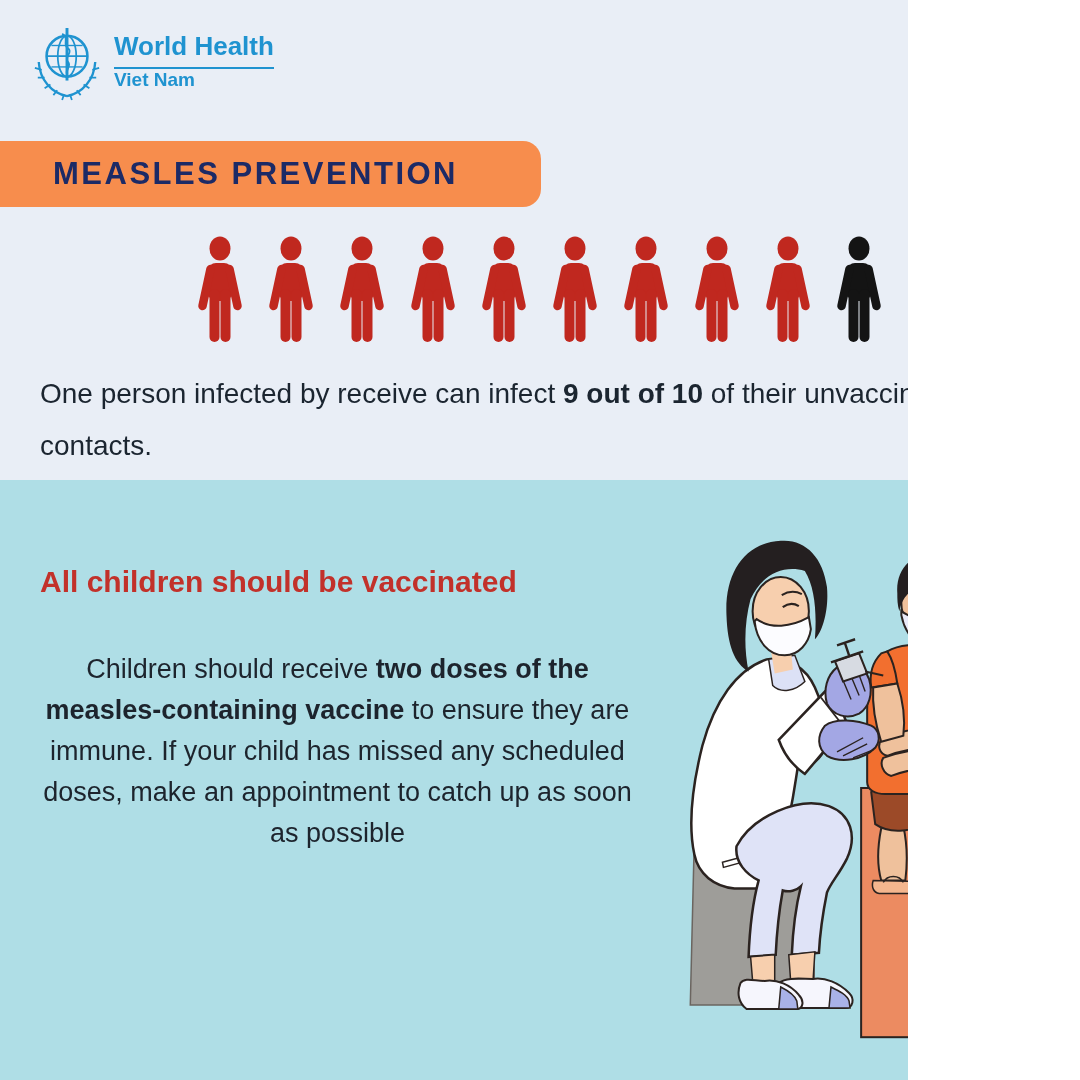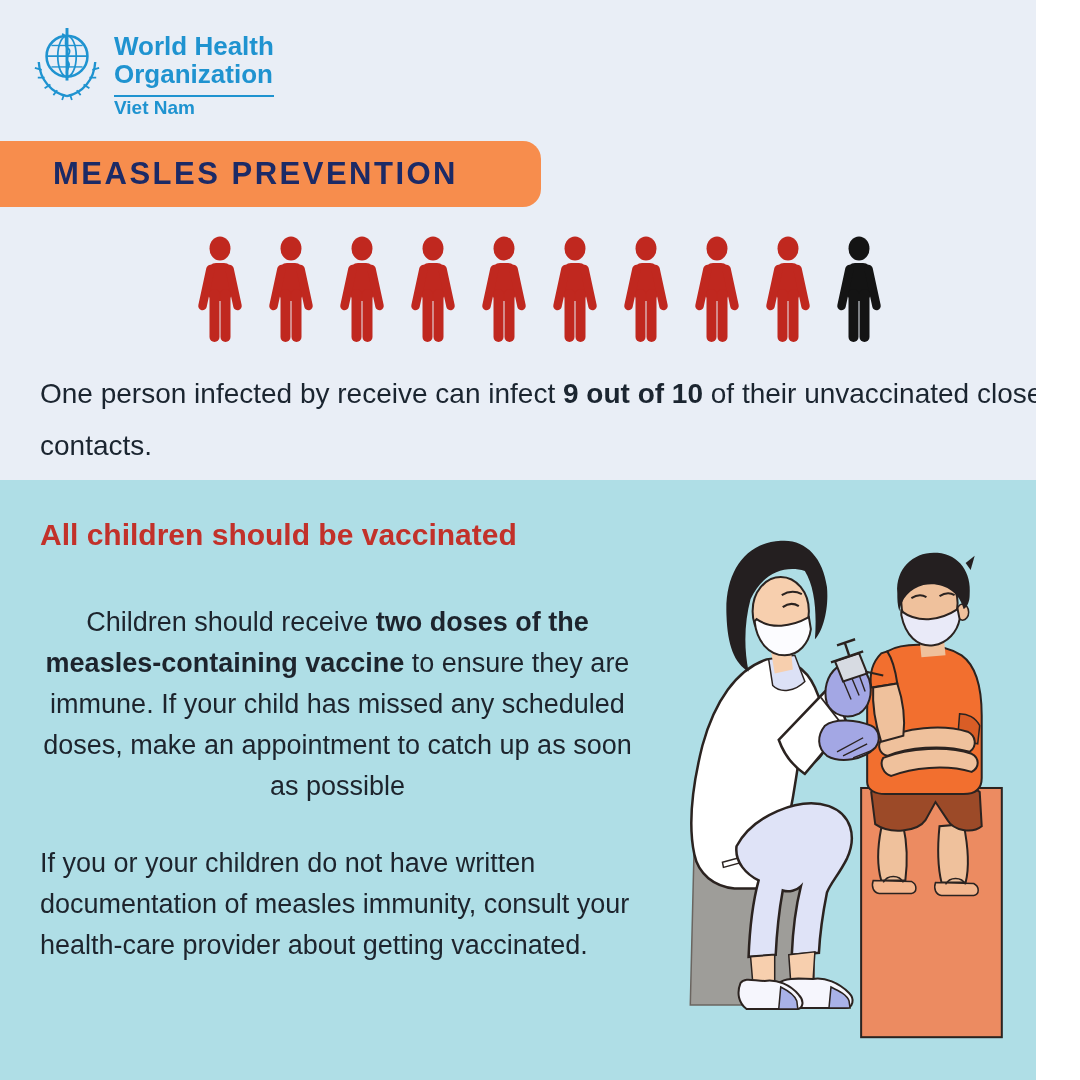--- a/index.html
+++ b/index.html
@@ -2,21 +2,21 @@
 <html style="--top-bg: #e9eef6; --ink: #1b2530; --who-blue: #1f93d0; --banner-bg: #f78d4d; --banner-ink: #1c2a66; --teal: #afdee6; --heading-red: #c2312a;"><head>
 <meta charset="utf-8">
 <style>
   :root{
     --top-bg:#e9eef6; --teal:#afdee6; --banner-bg:#f78d4d; --banner-ink:#1c2a66;
     --who-blue:#1f93d0; --heading-red:#c2312a; --ink:#1b2530;
   }
   *{margin:0;padding:0;box-sizing:border-box;}
   html,body{width:1080px;height:1080px;}
   body{font-family:"Liberation Sans","DejaVu Sans",sans-serif;}
-  .page{position:relative;width:1036px;height:1080px;overflow:hidden;background:var(--top-bg);}
+  .page{position:relative;width:908px;height:1080px;overflow:hidden;background:var(--top-bg);}
 
   
   .top{position:absolute;left:0;top:0;width:1080px;height:480px;background:var(--top-bg);}
   .logo{position:absolute;left:30px;top:24px;display:flex;align-items:flex-start;gap:10px;}
   .logo-text{padding-top:8px;}
   .logo-main{font-size:26px;line-height:28px;font-weight:700;color:var(--who-blue);
              border-bottom:2px solid var(--who-blue);padding-bottom:7px;display:inline-block;}
   .logo-sub{font-size:19px;font-weight:700;color:var(--who-blue);margin-top:0;}
 
   .banner{position:absolute;left:0;top:141px;width:541px;height:66px;background:var(--banner-bg);
@@ -25,21 +25,21 @@
 
   .picto-row{position:absolute;left:194px;top:236px;display:flex;gap:19px;}
   .person{width:52px;height:110px;display:block;}
 
   .intro{position:absolute;left:40px;top:368px;width:1005px;font-size:28px;line-height:52px;color:var(--ink);}
   .intro strong{font-weight:700;}
 
   
   .bottom{position:absolute;left:0;top:480px;width:1080px;height:600px;background:var(--teal);}
   .copy{position:absolute;left:40px;top:38px;width:595px;}
-  .copy h2{font-size:30px;font-weight:700;color:var(--heading-red);}
+  .copy h2{font-size:30px;font-weight:700;color:var(--heading-red);margin-top:47px;}
   .copy p{font-size:27px;line-height:41px;color:#1d242d;}
   .p1{margin-top:50px;text-align:center;}
   .p2{margin-top:36px;}
   .copy strong{font-weight:700;}
 
   .illus{position:absolute;left:628px;top:48px;width:412px;height:524px;}
 </style>
 </head>
 <body>
 
@@ -57,21 +57,21 @@
           <line x1="22" y1="43" x2="54" y2="43" stroke-width="1.4"></line>
           <line x1="38" y1="3" x2="38" y2="57" stroke-width="3"></line>
           <path d="M33,9 C41,13 33,20 39,24 C45,28 34,33 39,38 C43,42 36,46 38,50" stroke-width="2"></path>
           <path d="M9,38 C10,56 22,70 38,73" stroke-width="2.4"></path>
           <path d="M67,38 C66,56 54,70 38,73" stroke-width="2.4"></path>
           <path d="M12,46 L5,44 M15,54 L8,54 M21,61 L15,65 M28,67 L24,72 M35,71 L33,77" stroke-width="1.8"></path>
           <path d="M64,46 L71,44 M61,54 L68,54 M55,61 L61,65 M48,67 L52,72 M41,71 L43,77" stroke-width="1.8"></path>
         </g>
       </svg>
       <div class="logo-text">
-        <div class="logo-main"><span>World Health</span><br><span>Organization</span></div>
+        <div class="logo-main"><span>World Health</span><br></div>
         <div class="logo-sub">Viet Nam</div>
       </div>
     </div>
 
     <div class="banner">
       <h1>MEASLES PREVENTION</h1>
     </div>
 
     <div class="picto-row">
 
@@ -157,21 +157,20 @@
         </svg>
       </div>
 
     <p class="intro"><span>One person infected by receive can infect </span><strong>9 out of 10</strong><span> of their unvaccinated close contacts.</span></p>
   </header>
 
   <section class="bottom">
     <div class="copy">
       <h2>All children should be vaccinated</h2>
       <p class="p1"><span>Children should receive </span><strong>two doses of the measles-containing vaccine</strong><span> to ensure they are immune. If your child has missed any scheduled doses, make an appointment to catch up as soon as possible</span></p>
-      <p class="p2">If you or your children do not have written documentation of measles immunity, consult your health-care provider about getting vaccinated.</p>
     </div>
 
     <svg class="illus" viewBox="0 0 410 520">
 
       <polygon points="66,308 182,296 186,474 62,474" fill="#9e9d99" stroke="#6b6560" stroke-width="1.5"></polygon>
       <rect x="232" y="258" width="140" height="248" fill="#ec8b61" stroke="#2b2320" stroke-width="2"></rect>
 
       <g stroke="#2b2320" stroke-width="2">
         <path d="M252,298 C248,318 248,336 252,350 L276,350 C278,334 278,314 274,296 Z" fill="#efc19c"></path>
         <path d="M310,296 C308,316 308,336 312,352 L336,352 C340,336 338,314 334,294 Z" fill="#efc19c"></path>

